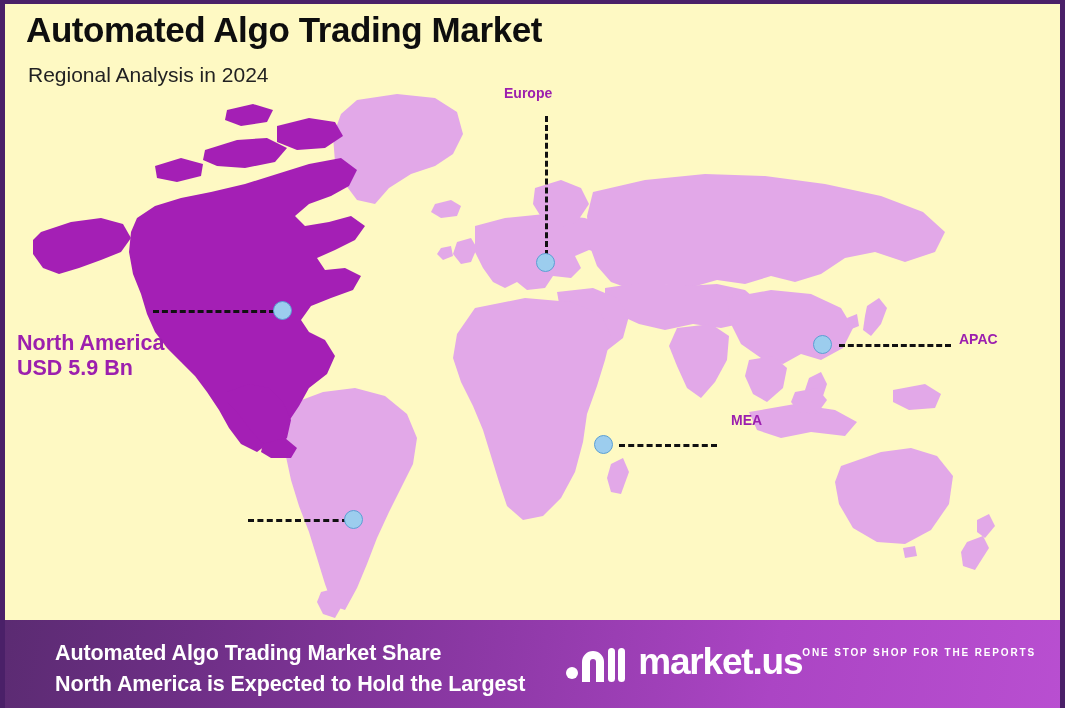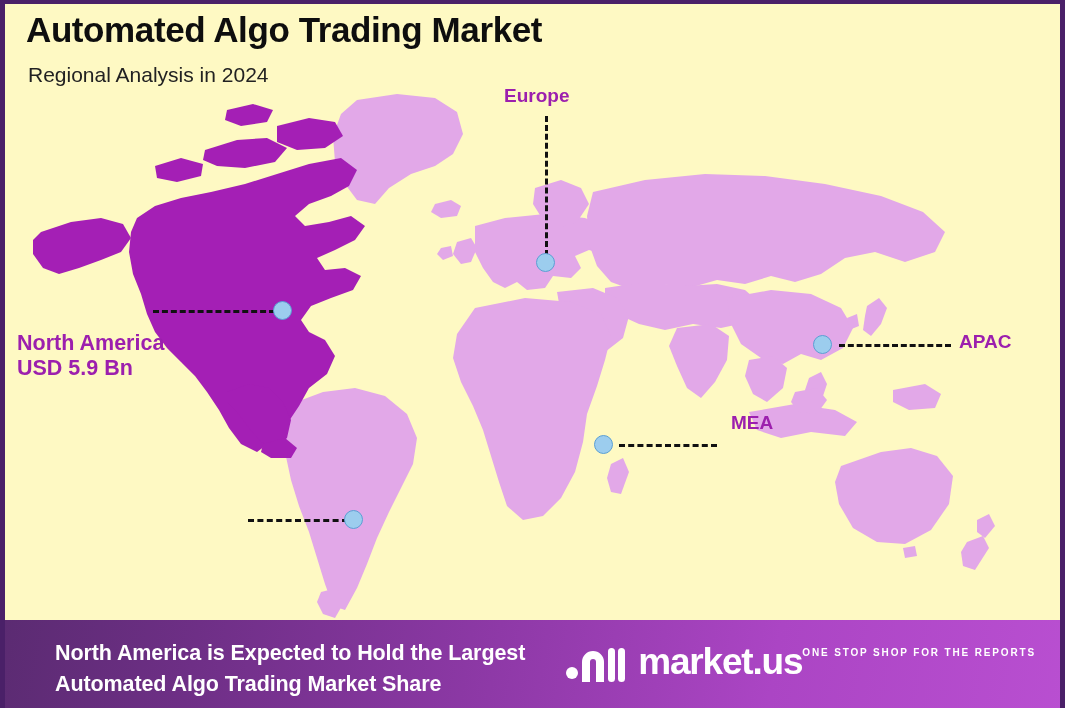--- a/index.html
+++ b/index.html
@@ -65,21 +65,21 @@
     display: block;
     width: 100%;
     height: 100%;
   }
 
   
   .callout-label {
     position: absolute;
     color: #9c1fae;
     font-weight: 700;
-    font-size: 19px;
+    font-size: 14px;
     line-height: 1.18;
     white-space: nowrap;
     z-index: 5;
   }
   .callout-label.big { font-size: 21.5px; }
 
   .leader {
     position: absolute;
     z-index: 4;
   }
@@ -244,22 +244,22 @@
   <div class="dot" style="left:589px; top:431px;"></div>
   <div class="callout-label" style="left:726px; top:408px;">
     <div>MEA</div>
   </div>
 
   <div class="leader h" style="left:243px; top:515px; width:100px;"></div>
   <div class="dot" style="left:339px; top:506px;"></div>
 
   <div class="footer">
     <div class="footer-text">
+      <span>Automated Algo Trading Market Share</span>
       <span>North America is Expected to Hold the Largest</span>
-      <span>Automated Algo Trading Market Share</span>
     </div>
 
     <div class="logo">
       <svg class="logo-mark" viewBox="0 0 62 44">
         <circle cx="7" cy="33" r="6" fill="#ffffff"></circle>
         <path d="M17 42 L17 22 A11 11 0 0 1 39 22 L39 42 L31 42 L31 22 A3 3 0 0 0 25 22 L25 42 Z" fill="#ffffff"></path>
         <rect x="43" y="8" width="7" height="34" rx="3.5" fill="#ffffff"></rect>
         <rect x="53" y="8" width="7" height="34" rx="3.5" fill="#ffffff"></rect>
       </svg>
       <div class="logo-text-wrap">

